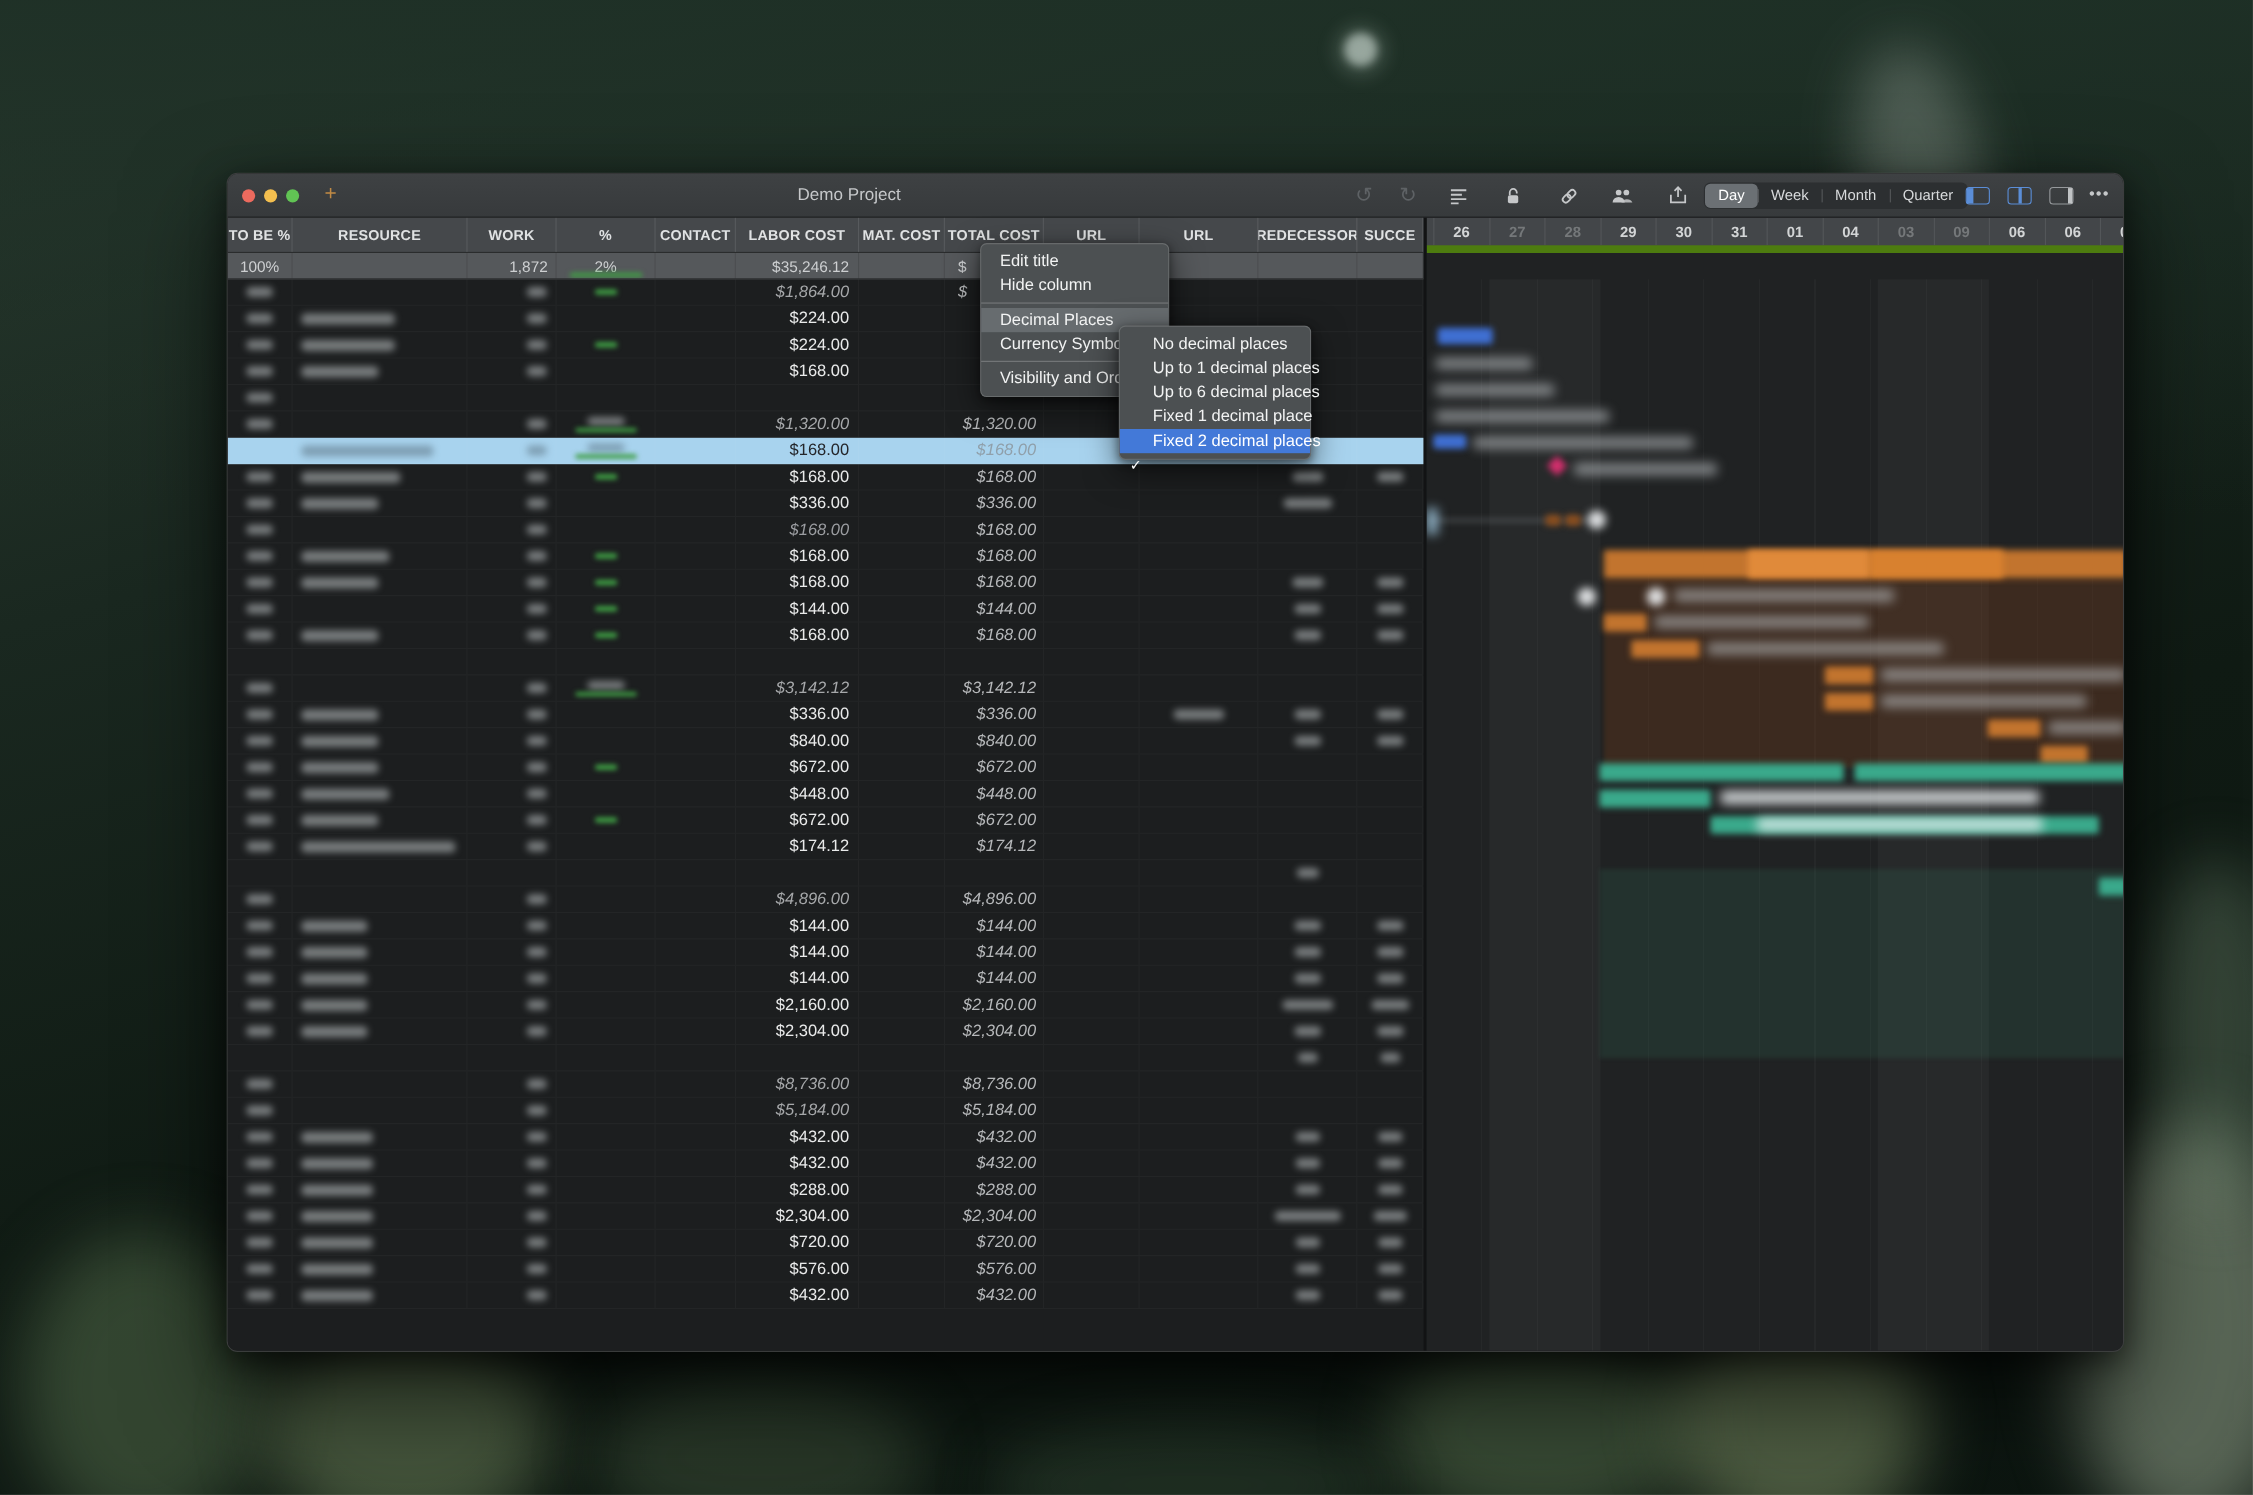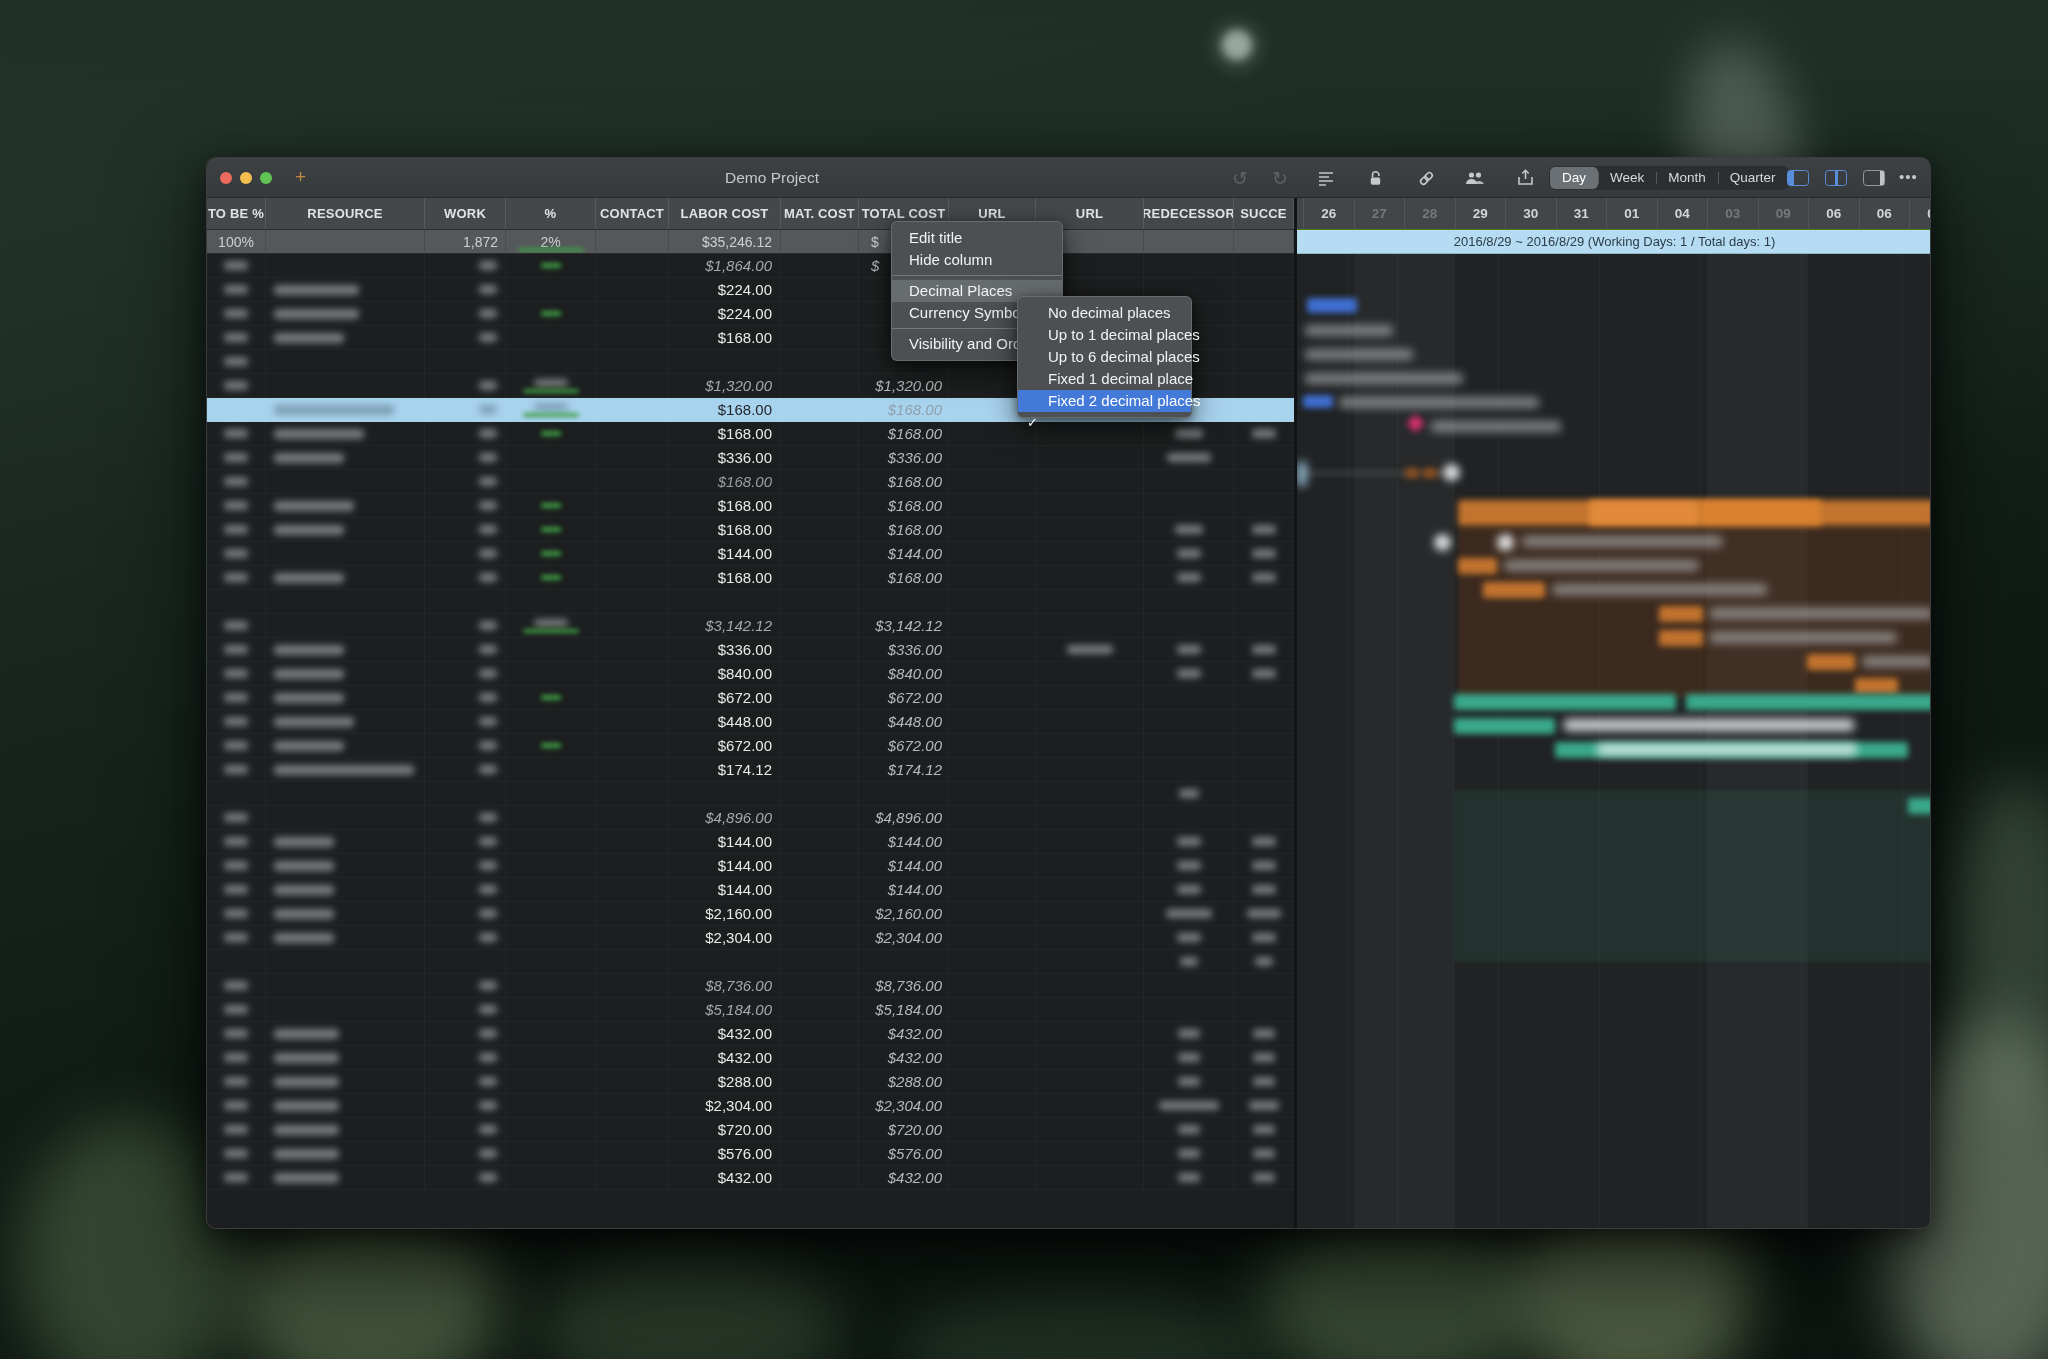--- a/index.html
+++ b/index.html
@@ -86,21 +86,21 @@
     box-shadow:0 10px 30px rgba(0,0,0,.55), 0 2px 8px rgba(0,0,0,.4); padding:5px 0; font-size:15px; color:#f2f3f3; }
   .mitem { height:22px; line-height:22px; padding:0 17px; white-space:nowrap; position:relative; }
   .mitem.hl { background:#676c6f; }
   .mitem .chev { position:absolute; right:10px; font-size:14px; color:#d9dbdc; }
   .msep { height:1px; background:rgba(255,255,255,.24); margin:4px 0; }
   .smenu-item { height:22px; line-height:22px; padding:0 14px 0 30px; white-space:nowrap; position:relative; }
   .smenu-item.msel { background:#4379d8; color:#fff; }
   .smenu-item .chk { position:absolute; left:9px; font-size:13px; }
 
   
-  .g-head { position:relative; height:32px; background:#434649; border-bottom:1px solid #4d7c0f; overflow:hidden;text-align:center; }
+  .g-head { position:relative; height:32px; background:#434649; border-bottom:7px solid #4d7c0f; overflow:hidden;text-align:center; }
   .g-day { position:absolute; top:0; height:100%; width:50.5px; border-left:1px solid rgba(255,255,255,.09);
     display:flex; align-items:center; justify-content:center; font-size:13.5px; font-weight:600; color:#d3d5d6; }
   .g-day.dim { color:#75787a; }
   .g-range { height:24px; background:#b5dcf2; display:flex; align-items:center; justify-content:center;
     font-size:13px; color:#2c3c48; border-bottom:1px solid #8fb6cc; white-space:nowrap; }
   .g-body { position:absolute; left:0; top:56px; right:0; bottom:0; background:
     repeating-linear-gradient(90deg, transparent 0 49.5px, rgba(255,255,255,.028) 49.5px 50.5px); }
   .stripe { position:absolute; top:0; bottom:0; background:rgba(255,255,255,.035); }
   .gd { position:absolute; filter:blur(3px); }
   .c-blue { background:#3f6fd2; border-radius:3px; }
@@ -1238,23 +1238,20 @@
             <div class="g-day" style="left: 208px;">30</div>
             <div class="g-day" style="left: 258.5px;">31</div>
             <div class="g-day" style="left: 309px;">01</div>
             <div class="g-day" style="left: 359.5px;">04</div>
             <div class="g-day dim" style="left: 410px;">03</div>
             <div class="g-day dim" style="left: 460.5px;">09</div>
             <div class="g-day" style="left: 511px;">06</div>
             <div class="g-day" style="left: 561.5px;">06</div>
             <div class="g-day" style="left: 612px;">07</div>
           </div>
-        <div class="g-range">
-            <span>2016/8/29 ~ 2016/8/29 (Working Days: 1 / Total days: 1)</span>
-          </div>
         <div class="g-body" id="ganttbody">
             <div class="stripe" style="left: 56.5px; width: 101px;"></div>
             <div class="stripe" style="left: 410px; width: 101px;"></div>
             <div class="gd c-blue" style="left: 10px; top: 44px; width: 50px; height: 15px;"></div>
             <div class="gd c-txt" style="left: 8px; top: 71px; width: 88px; height: 11px;"></div>
             <div class="gd c-txt" style="left: 8px; top: 95px; width: 108px; height: 11px;"></div>
             <div class="gd c-txt" style="left: 8px; top: 119px; width: 158px; height: 11px;"></div>
             <div class="gd c-blue" style="left: 6px; top: 141px; width: 30px; height: 13px;"></div>
             <div class="gd c-txt" style="left: 42px; top: 143px; width: 200px; height: 11px;"></div>
             <div class="gd c-pink" style="left: 112px; top: 163px; width: 13px; height: 13px;"></div>

